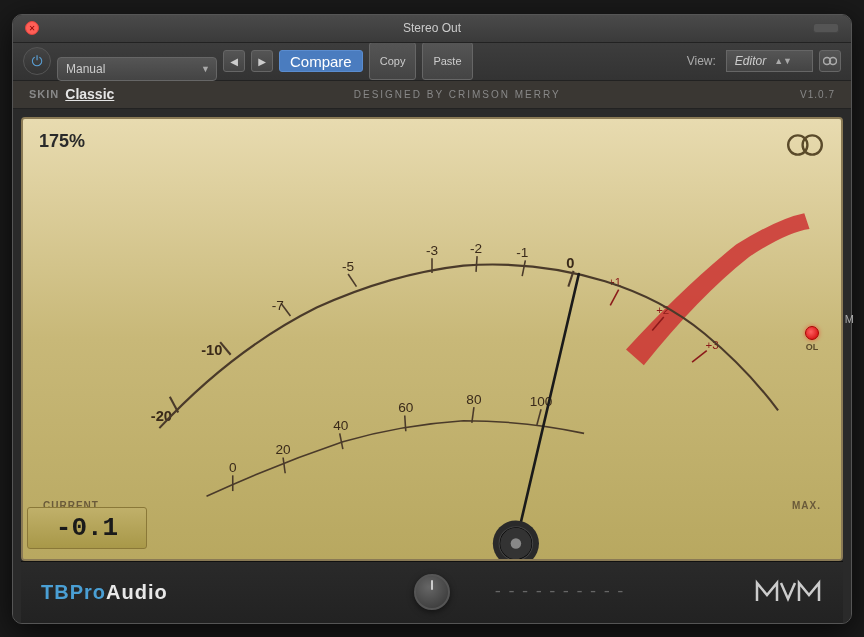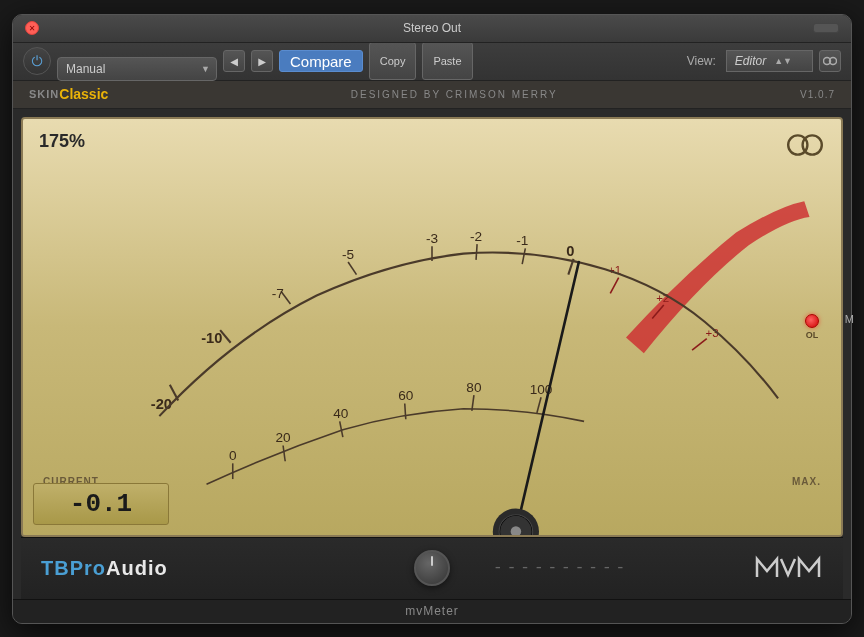--- a/index.html
+++ b/index.html
@@ -183,26 +183,27 @@
       display: flex;
       align-items: center;
       padding: 0 16px;
       border-bottom: 1px solid #222;
     }
     .skin-label {
       color: #888;
       font-size: 11px;
       font-weight: 600;
       letter-spacing: 1px;
-      margin-right: 0;
+      margin-right: 6px;
     }
     .skin-name {
-      color: #eab308;
+      color: #e5e5e5;
       font-size: 14px;
       font-weight: 700;
+      text-decoration: underline;
     }
     .designed-by {
       flex: 1;
       text-align: center;
       color: #888;
       font-size: 10px;
       letter-spacing: 2px;
     }
     .version {
       color: #888;
@@ -282,22 +283,22 @@
       right: 20px;
       color: #6a5a3a;
       font-size: 10px;
       font-weight: 600;
       letter-spacing: 1px;
     }
     
     .current-value {
       position: absolute;
       bottom: 10px;
-      left: 10px;
-      width: 136px;
+      left: 4px;
+      width: 120px;
       height: 42px;
       background: linear-gradient(180deg, #c0b06a 0%, #a89848 100%);
       border: 1px solid #8a7838;
       border-radius: 3px;
       display: flex;
       align-items: center;
       justify-content: center;
     }
     .current-value-text {
       color: #1a1a1a;
@@ -591,16 +592,13 @@
           <polyline points="4,24 4,6 14,18 24,6 24,24" fill="none" stroke="#ccc" stroke-width="2.5" stroke-linejoin="miter"></polyline>
 
           <polyline points="28,6 35,22 42,6" fill="none" stroke="#ccc" stroke-width="2.5" stroke-linejoin="miter"></polyline>
 
           <polyline points="46,24 46,6 56,18 66,6 66,24" fill="none" stroke="#ccc" stroke-width="2.5" stroke-linejoin="miter"></polyline>
         </svg>
       </div>
     </div>
   </div>
 
-  <div class="plugin-footer">
-    <span class="plugin-name">mvMeter</span>
-  </div>
 </div>
 
 </body></html>

